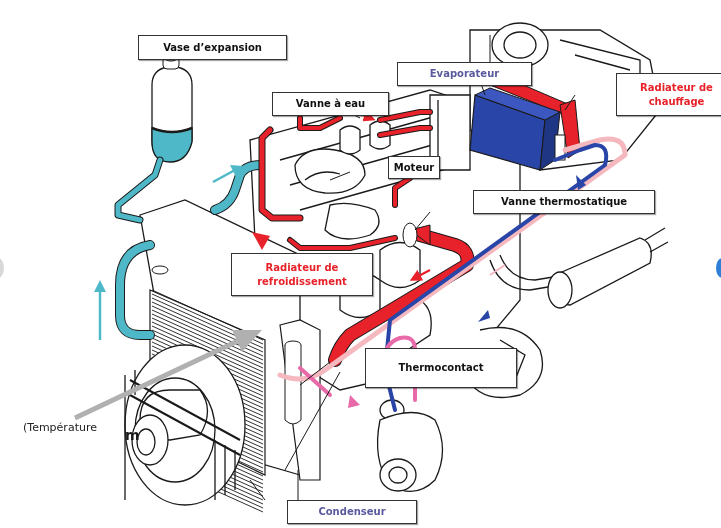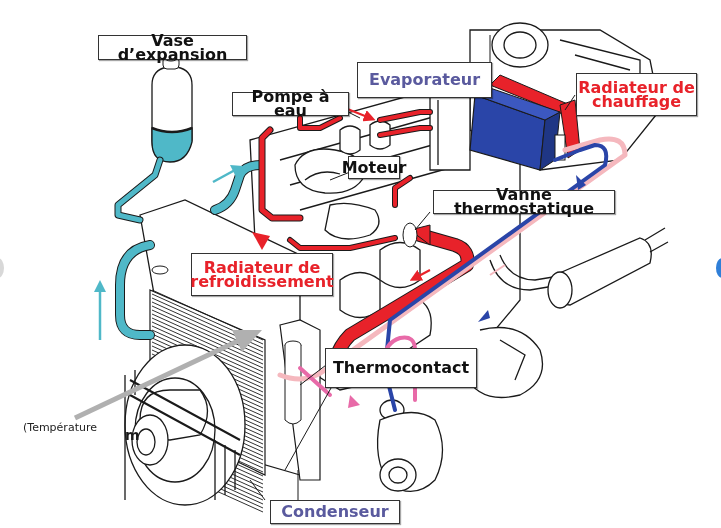--- a/index.html
+++ b/index.html
@@ -1,23 +1,24 @@
 <!DOCTYPE html>
 <html><head>
 <meta charset="utf-8">
 <style>
   html, body { margin: 0; padding: 0; background: #ffffff; }
   body { width: 721px; height: 528px; position: relative; overflow: hidden; font-family: "DejaVu Sans", sans-serif; }
   #scene { position: absolute; left: 0; top: 0; width: 721px; height: 528px; }
   .label {
     position: absolute; background: #ffffff; border: 1.3px solid #333;
-    font-family: "DejaVu Sans", sans-serif; font-weight: bold; font-size: 16px;
+    font-family: "DejaVu Sans", sans-serif; font-weight: bold; font-size: 10px;
     text-align: center; line-height: 14px; box-sizing: border-box;
     display: flex; align-items: center; justify-content: center;
     box-shadow: 1px 1px 1px rgba(0,0,0,0.35);
+    margin-left: 40px;
   }
   .label span { display: block; }
   .dark { color: #111; }
   .red { color: #e8222a; }
   .blue { color: #5a5a9e; }
   .plain-text {
     position: absolute; font-family: "DejaVu Sans", sans-serif; font-size: 11px;
     color: #222; text-align: center; line-height: 15px;
   }
   .edge-circle { position: absolute; border-radius: 50%; }
@@ -226,31 +227,31 @@
   </g>
 </svg>
 
 <div class="edge-circle" style="left:-8px; top:258px; width:12px; height:20px; background:#d8d8d8;"></div>
 <div class="edge-circle" style="left:716px; top:258px; width:12px; height:20px; background:#2f7fd8;"></div>
 
 <div class="label dark" style="left:98px; top:35px; width:149px; height:25px;">
   <span>Vase d’expansion</span>
 </div>
 
-<div class="label blue" style="left:357px; top:62px; width:135px; height:36px;">
+<div class="label blue" style="left:357px; top:62px; width:135px; height:24px;">
   <span>Evaporateur</span>
 </div>
 
 <div class="label red" style="left:576px; top:73px; width:121px; height:43px; flex-direction:column;">
   <span>Radiateur de</span>
   <span>chauffage</span>
 </div>
 
 <div class="label dark" style="left:232px; top:92px; width:117px; height:24px;">
-  <span>Pompe à eau</span>
+  <span>Vanne à eau</span>
 </div>
 
 <div class="label dark" style="left:348px; top:156px; width:52px; height:23px;">
   <span>Moteur</span>
 </div>
 
 <div class="label dark" style="left:433px; top:190px; width:182px; height:24px;">
   <span>Vanne thermostatique</span>
 </div>
 
@@ -260,15 +261,15 @@
 </div>
 
 <div class="label dark" style="left:325px; top:348px; width:152px; height:40px;">
   <span>Thermocontact</span>
 </div>
 
 <div class="plain-text" style="left:8px; top:420px; width:104px;">
   <div>(Température</div>
 </div>
 
-<div class="label blue" style="left:270px; top:500px; width:130px; height:24px;">
+<div class="label blue" style="left:247px; top:500px; width:130px; height:24px;">
   <span>Condenseur</span>
 </div>
 
 </body></html>

